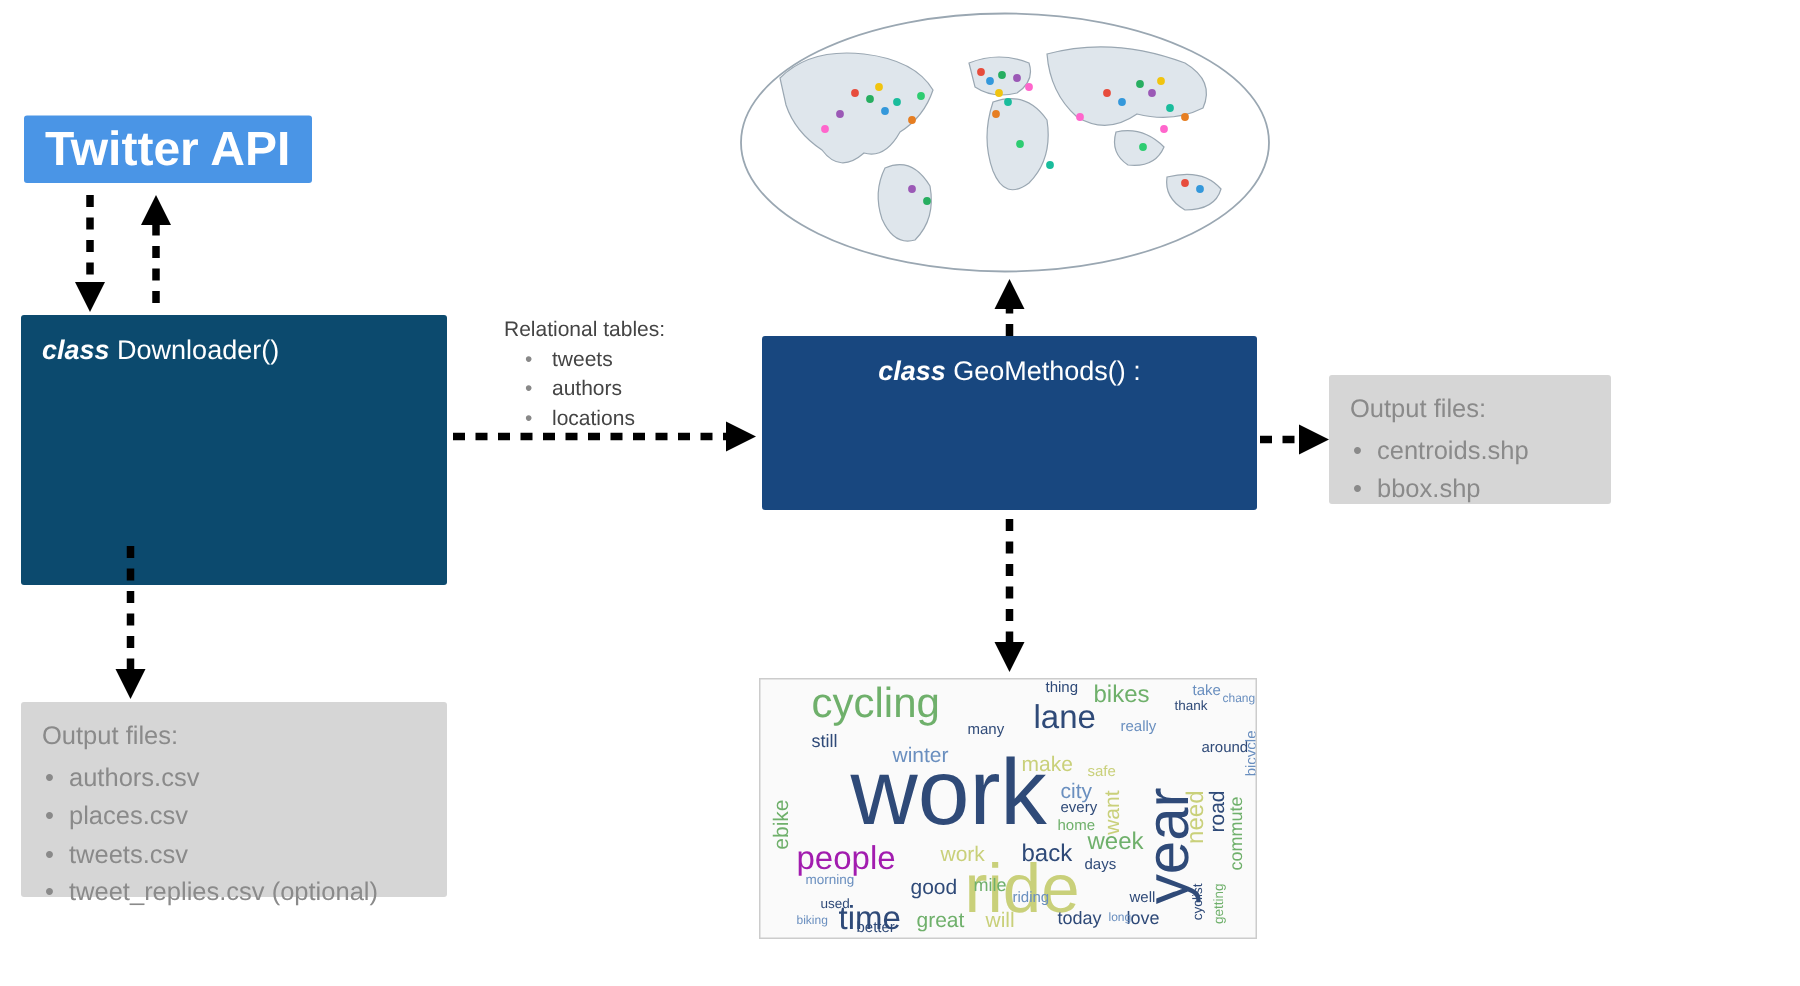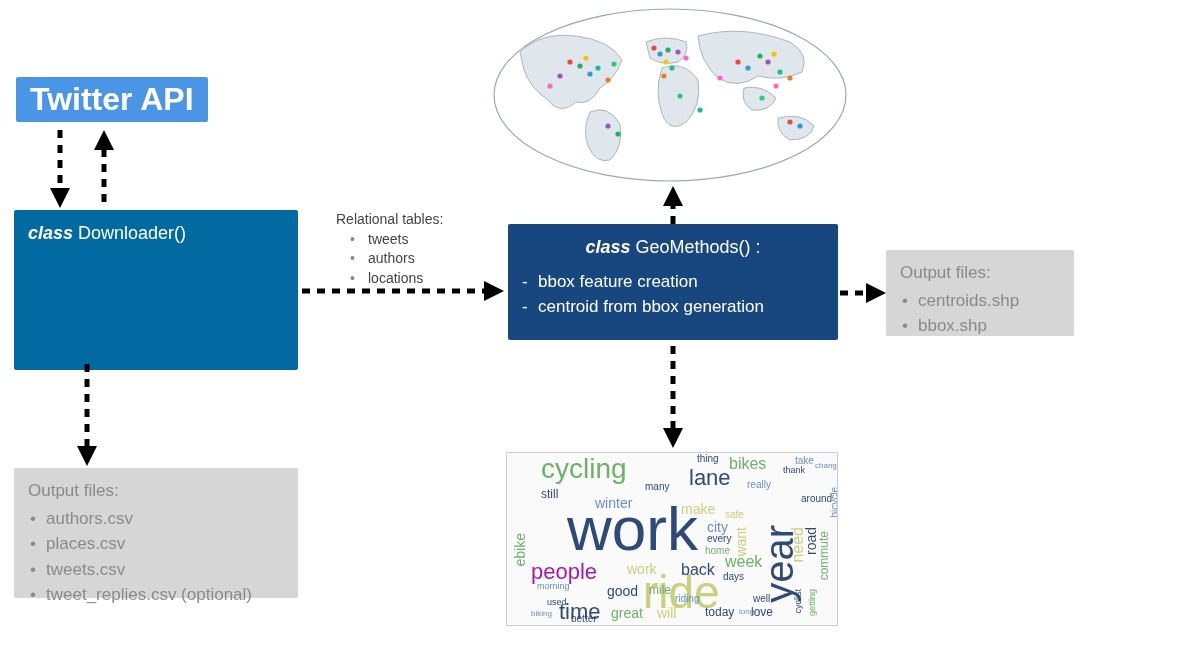--- a/index.html
+++ b/index.html
@@ -19,22 +19,22 @@
   .twitter-api {
     left: 16px; top: 77px;
     background: #4a95e6;
     color: #fff;
     font-size: 32px;
     font-weight: 700;
     padding: 4px 14px;
   }
   .downloader {
     left: 14px; top: 210px;
-    width: 284px; height: 160px;
-    background: #0369a1;
+    width: 284px; height: 180px;
+    background: #0c4a6e;
     color: #fff;
     font-size: 17px;
     line-height: 1.45;
   }
   .downloader .title { font-size: 18px; margin-bottom: 10px; }
   .downloader .title .kw { font-style: italic; font-weight: 600; }
   .geomethods {
     left: 508px; top: 224px;
     width: 330px; height: 116px;
     background: #18477f;
@@ -119,24 +119,20 @@
     <li>authors</li>
     <li>locations</li>
   </ul>
 </div>
 
 <div class="box geomethods">
   <div class="title">
     <span class="kw">class</span>
     <span>GeoMethods() :</span>
   </div>
-  <ul class="dash-list">
-    <li>bbox feature creation</li>
-    <li>centroid from bbox generation</li>
-  </ul>
 </div>
 
 <div class="box out-left">
   <div class="out-title">Output files:</div>
   <ul class="bullet-list">
     <li>authors.csv</li>
     <li>places.csv</li>
     <li>tweets.csv</li>
     <li>tweet_replies.csv (optional)</li>
   </ul>

